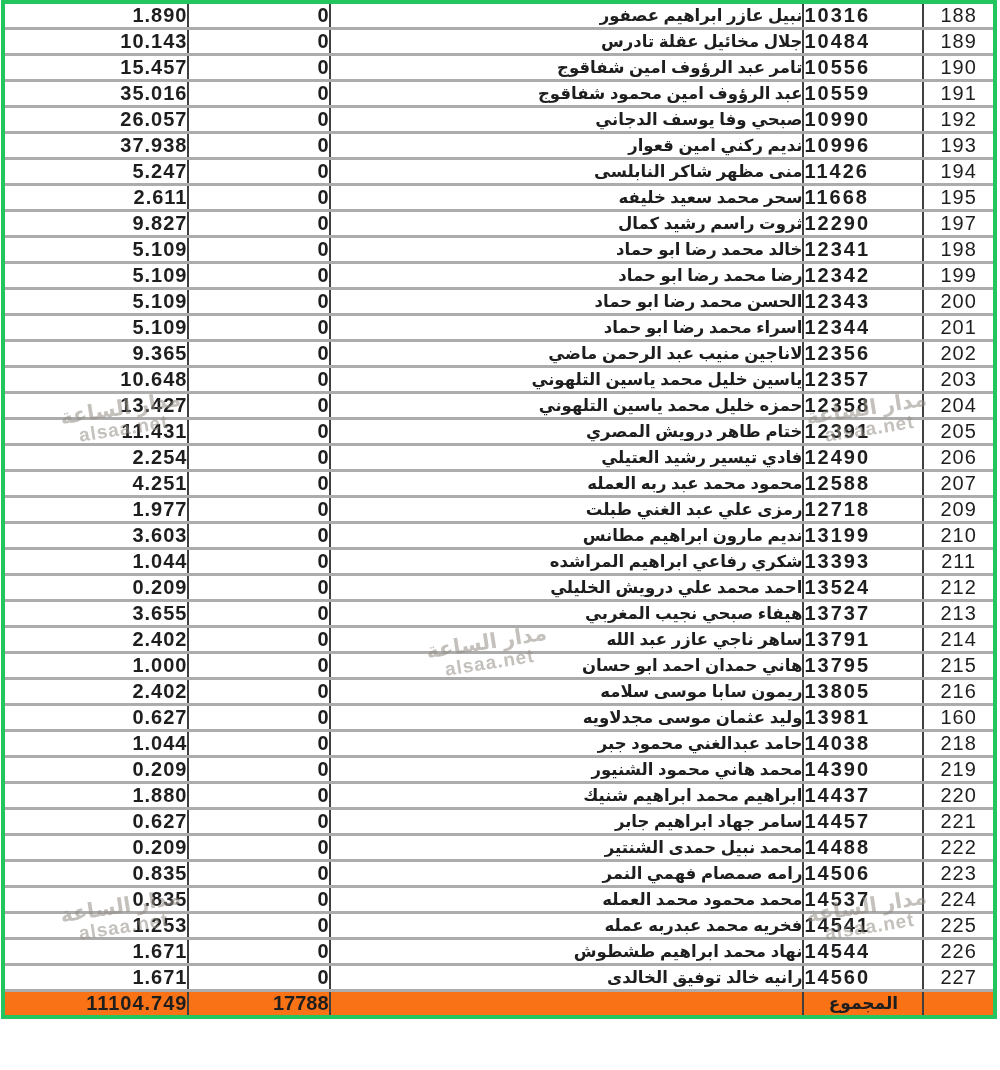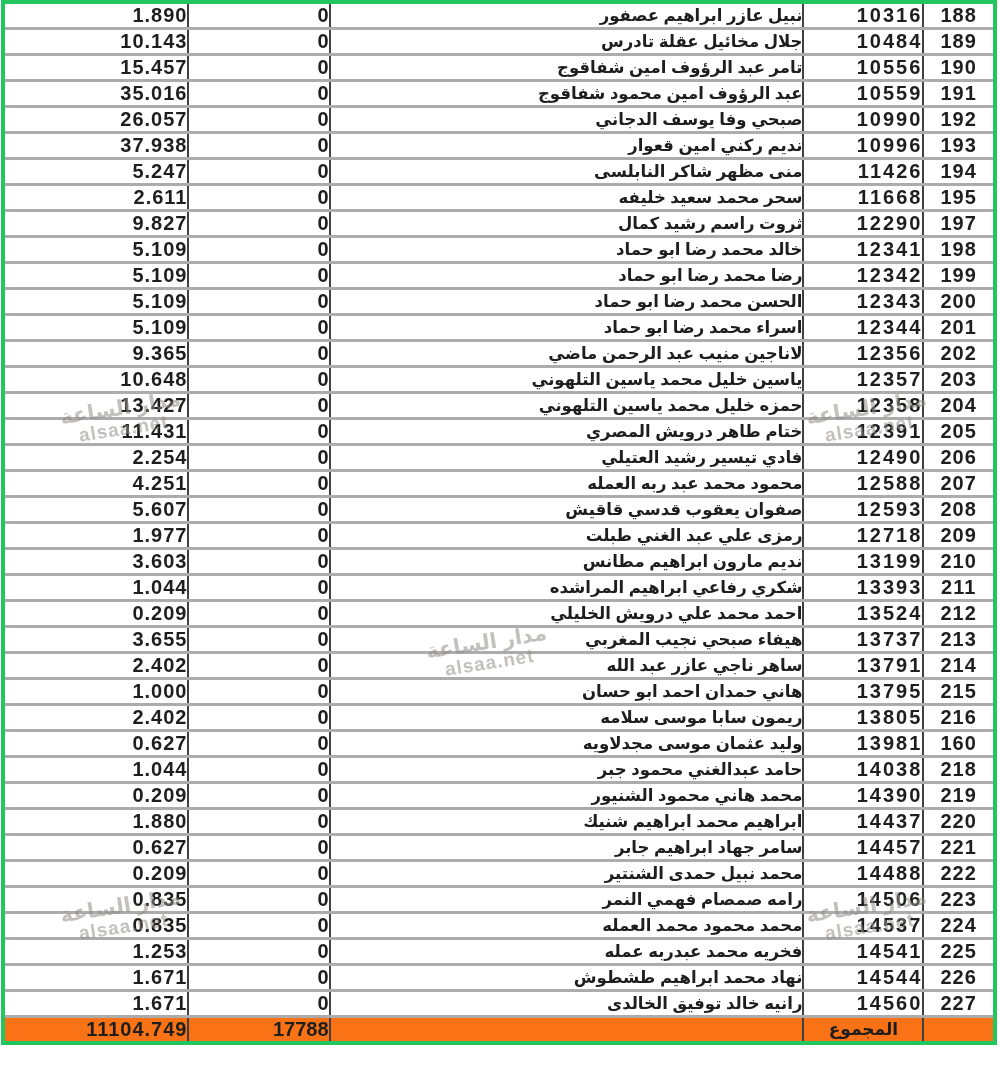--- a/index.html
+++ b/index.html
@@ -52,29 +52,29 @@
   td.name {
     direction: rtl;
     text-align: right;
     padding-right: 6px;
     font-size: 16.5px;
     font-weight: bold;
     color: #161616;
     margin-top: 27px;
   }
   td.member_id {
-    text-align: right;
+    text-align: left;
     font-size: 20px;
     font-weight: bold;
     letter-spacing: 2px;
   }
   td.serial {
     text-align: center;
     font-size: 20px;
-    font-weight: bold;
+    font-weight: normal;
     letter-spacing: 1px;
   }
   tr.total-row td {
     background: #f97316;
   }
   td.total-label {
     direction: rtl;
     text-align: center;
     font-size: 17px;
     font-weight: bold;
@@ -237,27 +237,20 @@
         <td class="name">فادي تيسير رشيد العتيلي</td>
         <td class="member_id">12490</td>
         <td class="serial">206</td>
       </tr>
       <tr>
         <td class="value">4.251</td>
         <td class="zero">0</td>
         <td class="name">محمود محمد عبد ربه العمله</td>
         <td class="member_id">12588</td>
         <td class="serial">207</td>
-      </tr>
-      <tr>
-        <td class="value">5.607</td>
-        <td class="zero">0</td>
-        <td class="name">صفوان يعقوب قدسي قاقيش</td>
-        <td class="member_id">12593</td>
-        <td class="serial">208</td>
       </tr>
       <tr>
         <td class="value">1.977</td>
         <td class="zero">0</td>
         <td class="name">رمزى علي عبد الغني طبلت</td>
         <td class="member_id">12718</td>
         <td class="serial">209</td>
       </tr>
       <tr>
         <td class="value">3.603</td>

